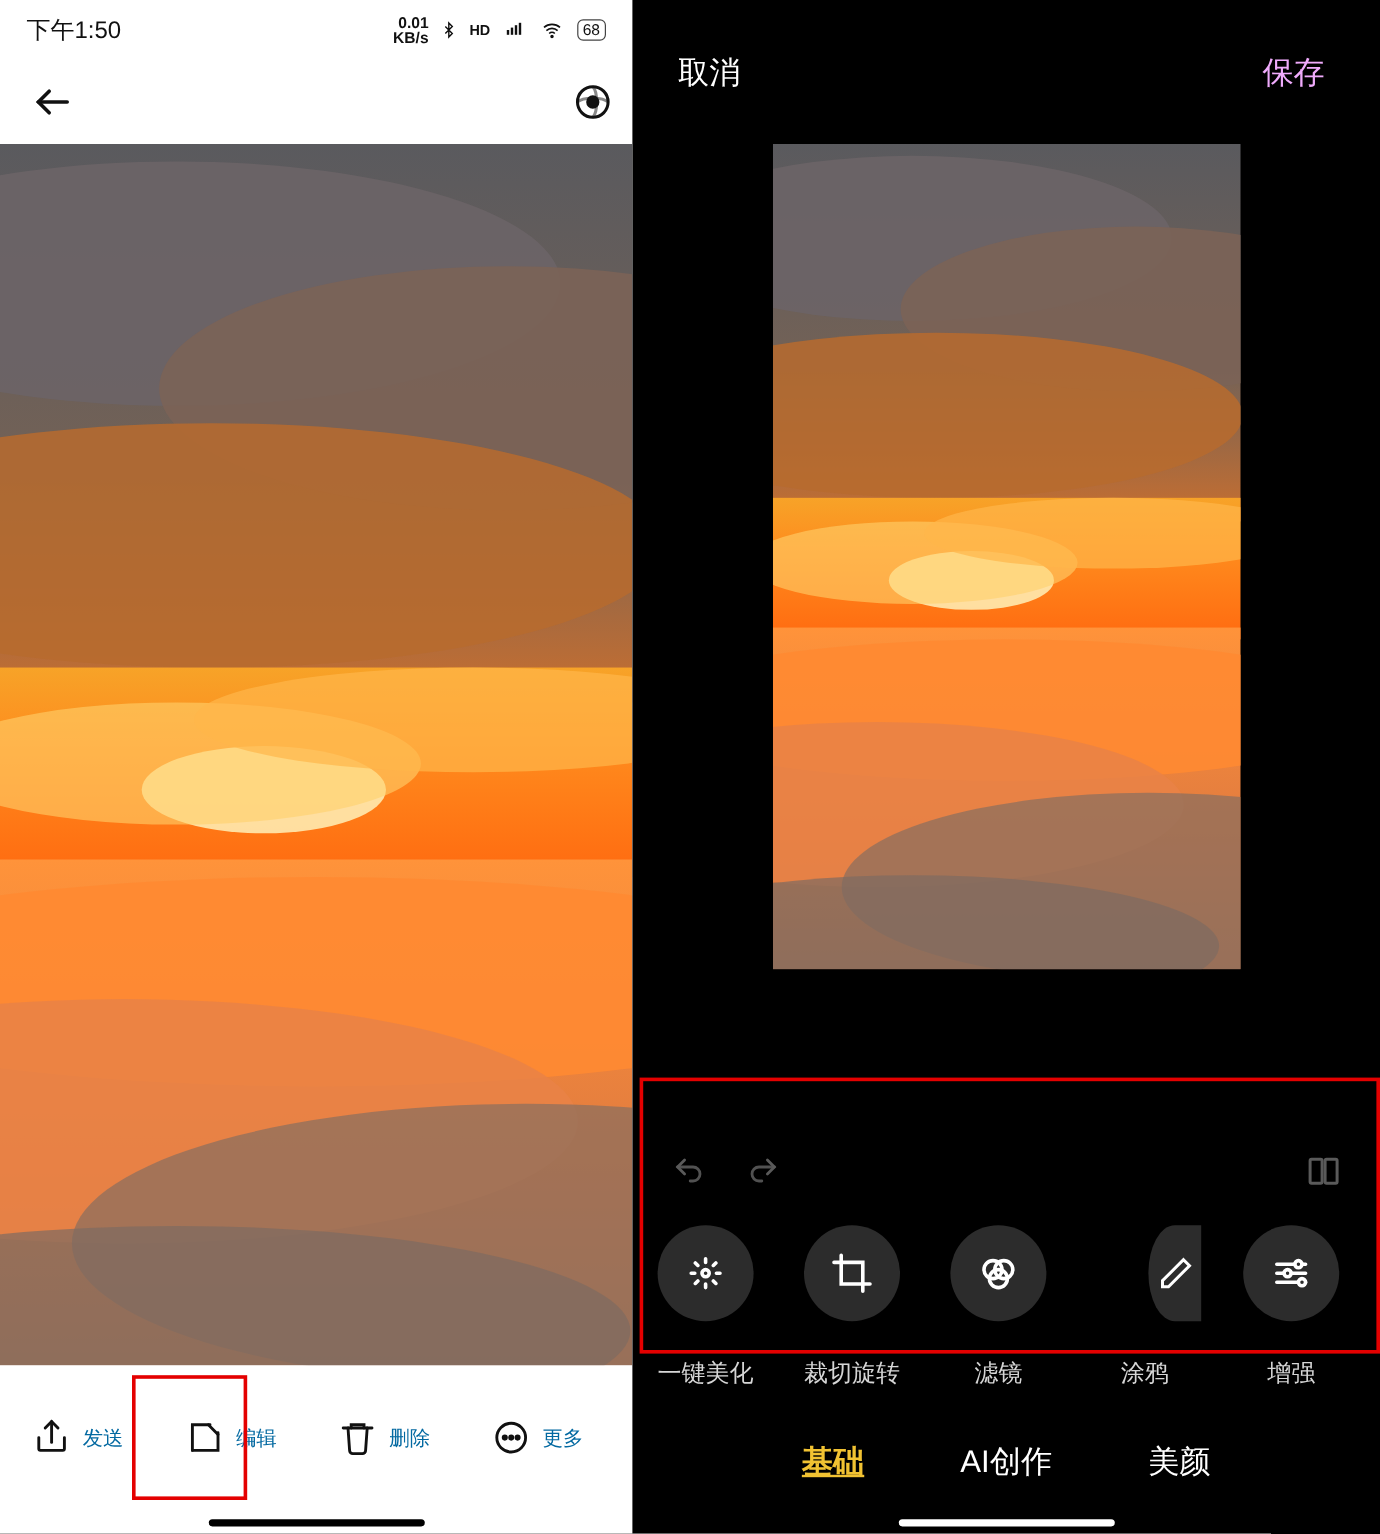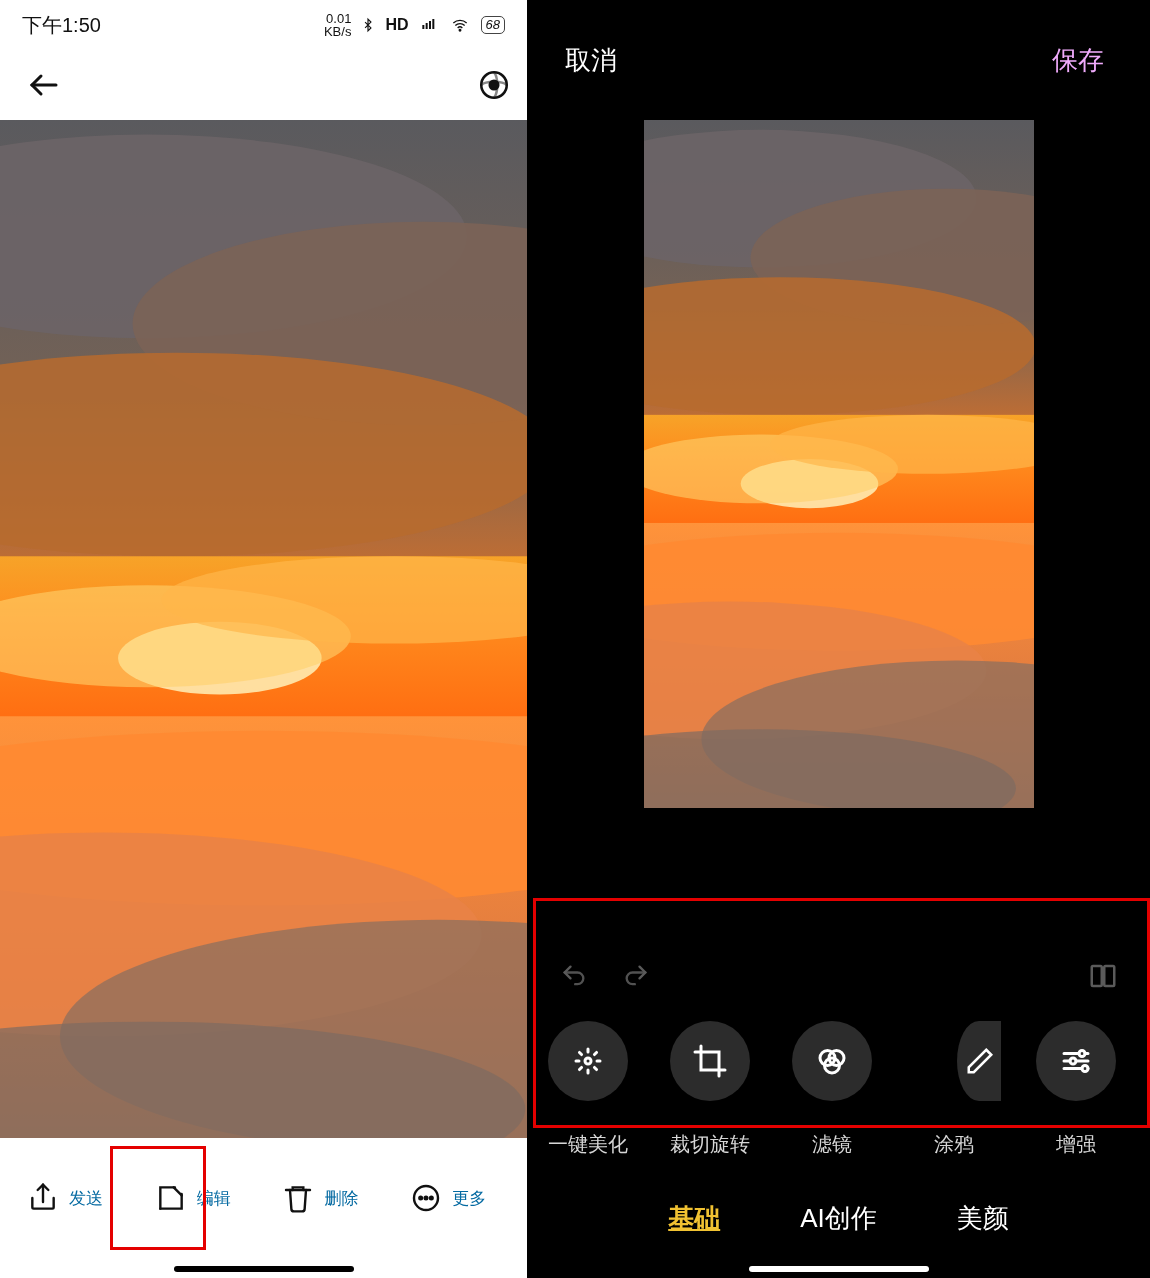--- a/index.html
+++ b/index.html
@@ -22,30 +22,29 @@
   .status-bar {
     height: 50px;
     display: flex;
     align-items: center;
     justify-content: space-between;
     padding: 0 22px;
     font-size: 20px;
     color: #111;
   }
   .status-right { display: flex; align-items: center; gap: 10px; }
-  .kbs { font-size: 13px; line-height: 1; text-align: right; font-weight: 400;}
+  .kbs { font-size: 13px; line-height: 1; text-align: right; font-weight: 700;}
   .kbs .top{display:block;}
   .batt {
     border: 1.5px solid #444;
     border-radius: 5px;
     font-size: 13px;
     padding: 0 4px;
     line-height: 16px;
     position: relative;
-    font-style: italic;
   }
   .top-bar {
     height: 70px;
     display: flex;
     align-items: center;
     justify-content: space-between;
     padding: 0 16px 0 26px;
   }
   .sunset {
     flex: 1;
@@ -228,21 +227,21 @@
     <div class="status-right">
       <span class="kbs">
         <span class="top">0.01</span>
         <span>KB/s</span>
       </span>
       <span class="ico">
         <svg width="14" height="20" viewBox="0 0 24 24" fill="none" stroke="#111" stroke-width="2">
             <path d="M7 7l10 10-5 5V2l5 5L7 17"></path>
           </svg>
       </span>
-      <span style="font-size:16px;font-weight:700">HD</span>
+      <span style="font-size:12px;font-weight:700">HD</span>
       <span class="ico">
         <svg width="20" height="16" viewBox="0 0 24 24" fill="#111">
             <rect x="2" y="12" width="3" height="6"></rect>
             <rect x="7" y="9" width="3" height="9"></rect>
             <rect x="12" y="6" width="3" height="12"></rect>
             <rect x="17" y="3" width="3" height="15"></rect>
           </svg>
       </span>
       <span class="ico">
         <svg width="22" height="16" viewBox="0 0 24 24" fill="none" stroke="#111" stroke-width="2">

